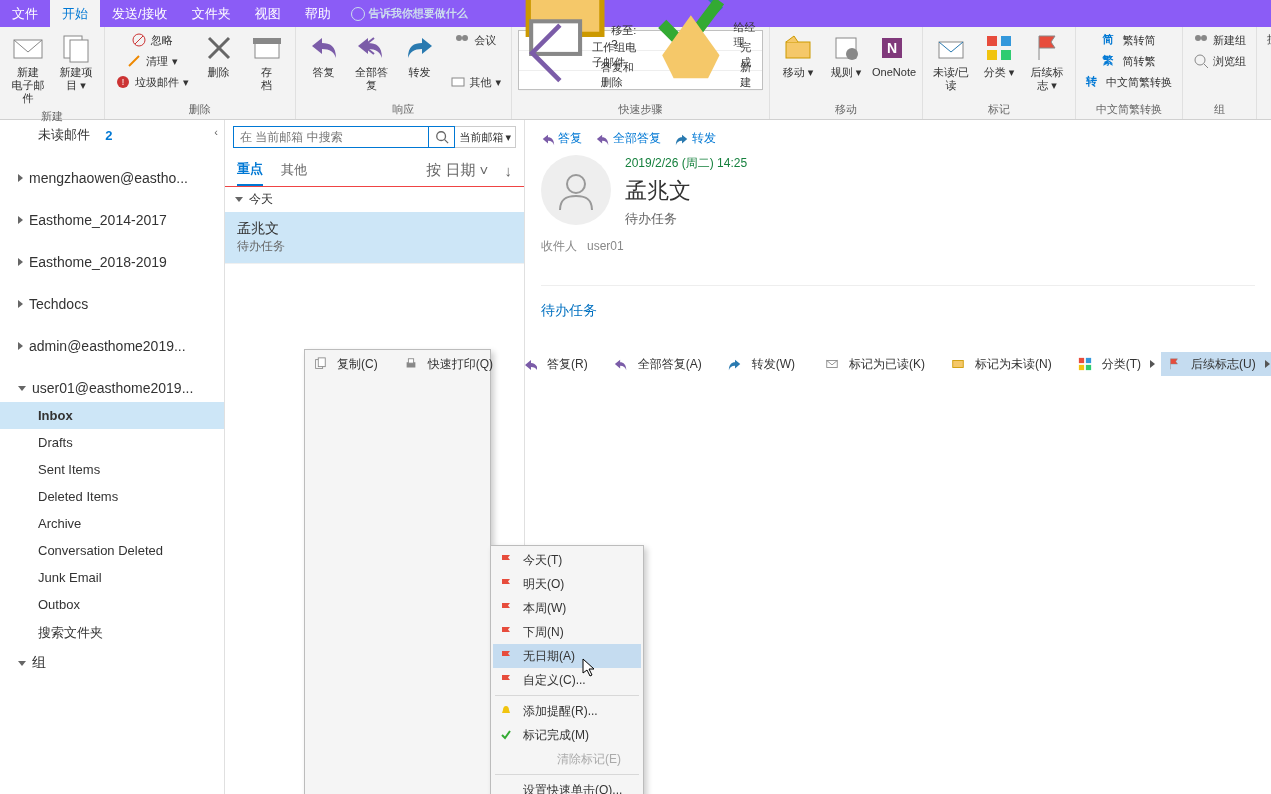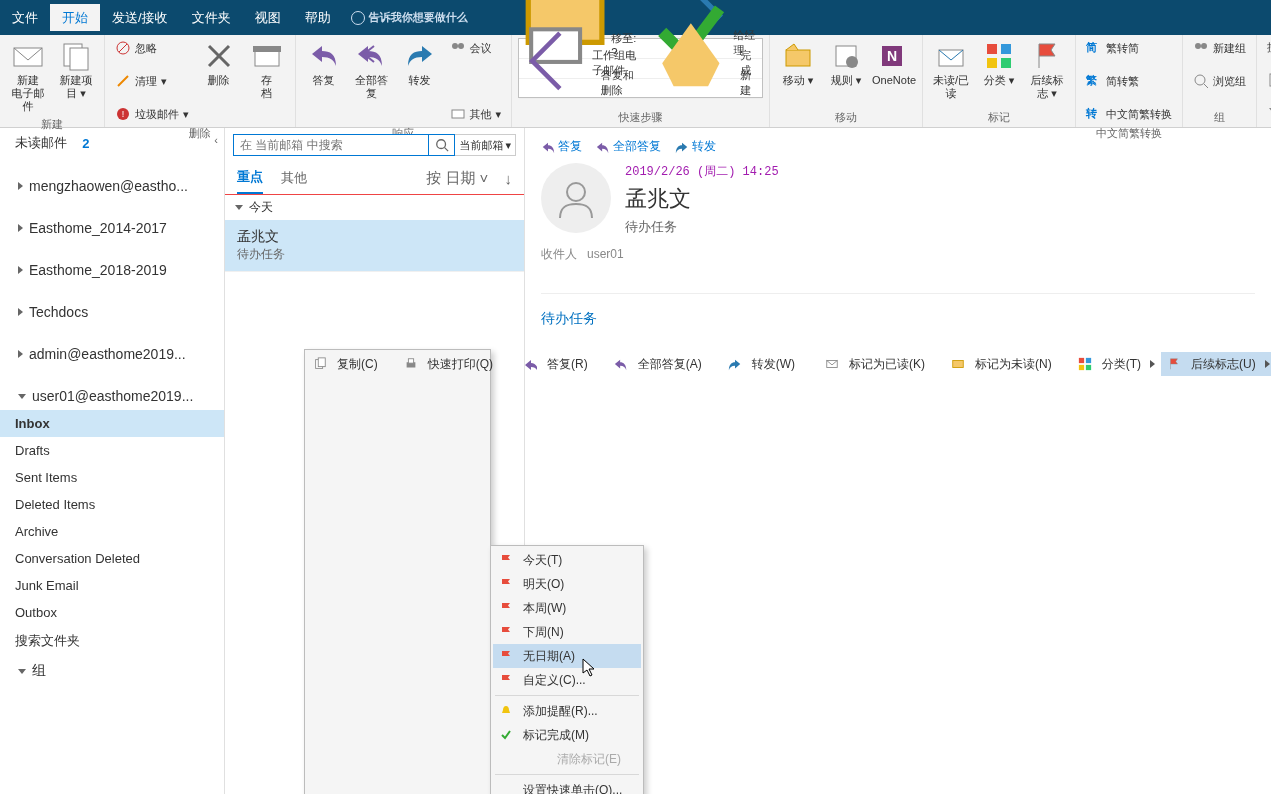--- a/index.html
+++ b/index.html
@@ -1,45 +1,45 @@
 <!DOCTYPE html>
 <html><head>
 <meta charset="utf-8">
 <style>
 * { margin: 0; padding: 0; box-sizing: border-box; font-family: "Microsoft YaHei", "Segoe UI", sans-serif; }
 body { background: #fff; font-size: 12px; color: #333; width: 1271px; height: 794px; overflow: hidden; position: relative; }
 
 
-.tabbar { background: #0c4a6e; height: 35px; display: flex; align-items: center; color: #fff; text-align: right; }
+.tabbar { background: #8b5cf6; height: 27px; display: flex; align-items: center; color: #fff; text-align: right; }
 .tabbar .tab { padding: 0 12px; height: 27px; display: flex; align-items: center; cursor: pointer; font-size: 13px; }
 .tabbar .tab.active { background: #f3f3f3; color: #0078d4; }
 .tabbar .tellme { display: flex; align-items: center; gap: 4px; margin-left: 8px; color: #cde; font-size: 11px; font-weight: bold; }
 .bulb { width: 14px; height: 14px; border: 1.5px solid #cde; border-radius: 50%; position: relative; }
 
 
 .ribbon { background: #f3f3f3; border-bottom: 1px solid #d0d0d0; height: 93px; display: flex; }
 .ribbon-group { border-right: 1px solid #e0e0e0; padding: 3px 6px 0 6px; display: flex; flex-direction: column; justify-content: space-between; }
 .ribbon-group-body { display: flex; align-items: flex-start; gap: 4px; }
 .ribbon-group-label { text-align: center; font-size: 11px; color: #666; padding: 2px 0; }
 .rbtn-large { display: flex; flex-direction: column; align-items: center; width: 44px; padding: 2px; cursor: pointer; }
 .rbtn-large .ricon { width: 32px; height: 32px; margin-bottom: 2px; }
 .rbtn-large .rlabel { font-size: 11px; text-align: center; line-height: 13px; }
-.rbtn-small-col { display: flex; flex-direction: column; gap: 13px; }
+.rbtn-small-col { display: flex; flex-direction: column; gap: 1px; align-items: center; }
 .rbtn-small { display: flex; align-items: center; gap: 4px; padding: 2px 4px; cursor: pointer; font-size: 11px; white-space: nowrap; }
 .rbtn-small .sicon { width: 16px; height: 16px; flex-shrink: 0; }
 .quickbox { border: 1px solid #c0c0c0; background: #fff; width: 245px; height: 60px; display: flex; flex-direction: column; }
 .quickbox-row { display: flex; height: 20px; }
 .quickbox-cell { flex: 1; display: flex; align-items: flex-end; gap: 4px; padding: 0 4px; font-size: 11px; border-bottom: 1px solid #eee; }
 
 
 .main { display: flex; height: calc(794px - 120px); }
 .navpane { width: 225px; border-right: 1px solid #e0e0e0; overflow-y: auto; position: relative; }
 .nav-header { display: flex; align-items: center; padding: 8px 10px; font-size: 16px; font-weight: 600; gap: 4px; }
 .nav-item { padding: 6px 10px 6px 18px; font-size: 14px; cursor: pointer; display: flex; align-items: center; gap: 4px; }
-.nav-item.child { padding-left: 15px; font-size: 13px; }
+.nav-item.child { padding-left: 38px; font-size: 13px; }
 .nav-item.selected { background: #cde6f7; font-weight: 600; }
 .caret { display: inline-block; width: 0; height: 0; border-top: 4px solid transparent; border-bottom: 4px solid transparent; border-left: 5px solid #666; margin-right: 2px; }
 .caret.down { border-left: 4px solid transparent; border-right: 4px solid transparent; border-top: 5px solid #666; border-bottom: none; }
 .collapse-caret { position: absolute; right: 6px; top: 6px; font-size: 11px; color: #666; cursor: pointer; }
 
 .listpane { width: 300px; border-right: 1px solid #e0e0e0; display: flex; flex-direction: column; }
 .searchbox { margin: 6px 8px; display: flex; }
 .searchbox input { flex: 1; border: 1px solid #0078d4; padding: 3px 6px; font-size: 12px; }
 .searchbox .sbtn { border: 1px solid #0078d4; border-left: none; width: 26px; display: flex; align-items: center; justify-content: center; color: #666; }
 .searchbox .scope { border: 1px solid #ccc; border-left: none; padding: 2px 4px; font-size: 11px; display: flex; align-items: center; gap: 2px; }
@@ -52,21 +52,21 @@
 .mail-item.selected { background: #cde6f7; }
 .mail-from { font-size: 14px; color: #333; }
 .mail-subj { font-size: 12px; color: #666; }
 
 .readpane { flex: 1; padding: 10px 16px; }
 .read-actions { display: flex; gap: 14px; font-size: 12px; color: #0078d4; margin-bottom: 8px; }
 .read-actions span { display: flex; align-items: center; gap: 3px; cursor: pointer; }
 .read-header { display: flex; gap: 14px; }
 .avatar { width: 70px; height: 70px; border-radius: 50%; background: #eee; display: flex; align-items: center; justify-content: center; }
 .avatar svg { width: 44px; height: 44px; }
-.read-meta .date { font-size: 12px; color: #a21caf; font-family: Liberation Mono, monospace; }
+.read-meta .date { font-size: 12px; color: #15803d; }
 .read-meta .from { font-size: 22px; color: #333; margin: 4px 0; }
 .read-meta .subj { font-size: 13px; color: #666; }
 .read-to { font-size: 12px; color: #888; margin-top: 10px; }
 .read-body { margin-top: 30px; font-size: 14px; color: #0070c0; border-top: 1px solid #eee; padding-top: 16px; }
 
 
 .ctxmenu { position: absolute; background: #f5f5f5; border: 1px solid #bcbcbc; box-shadow: 3px 3px 6px rgba(0,0,0,0.2); padding: 2px; z-index: 100; }
 .ctxmenu .row { display: flex; align-items: center; height: 24px; padding: 0 20px 0 4px; gap: 8px; cursor: pointer; font-size: 12px; position: relative; white-space: nowrap; }
 .ctxmenu .row:hover, .ctxmenu .row.hover { background: #c5dcf0; }
 .ctxmenu .row.disabled { color: #aaa; justify-content: flex-end; }

